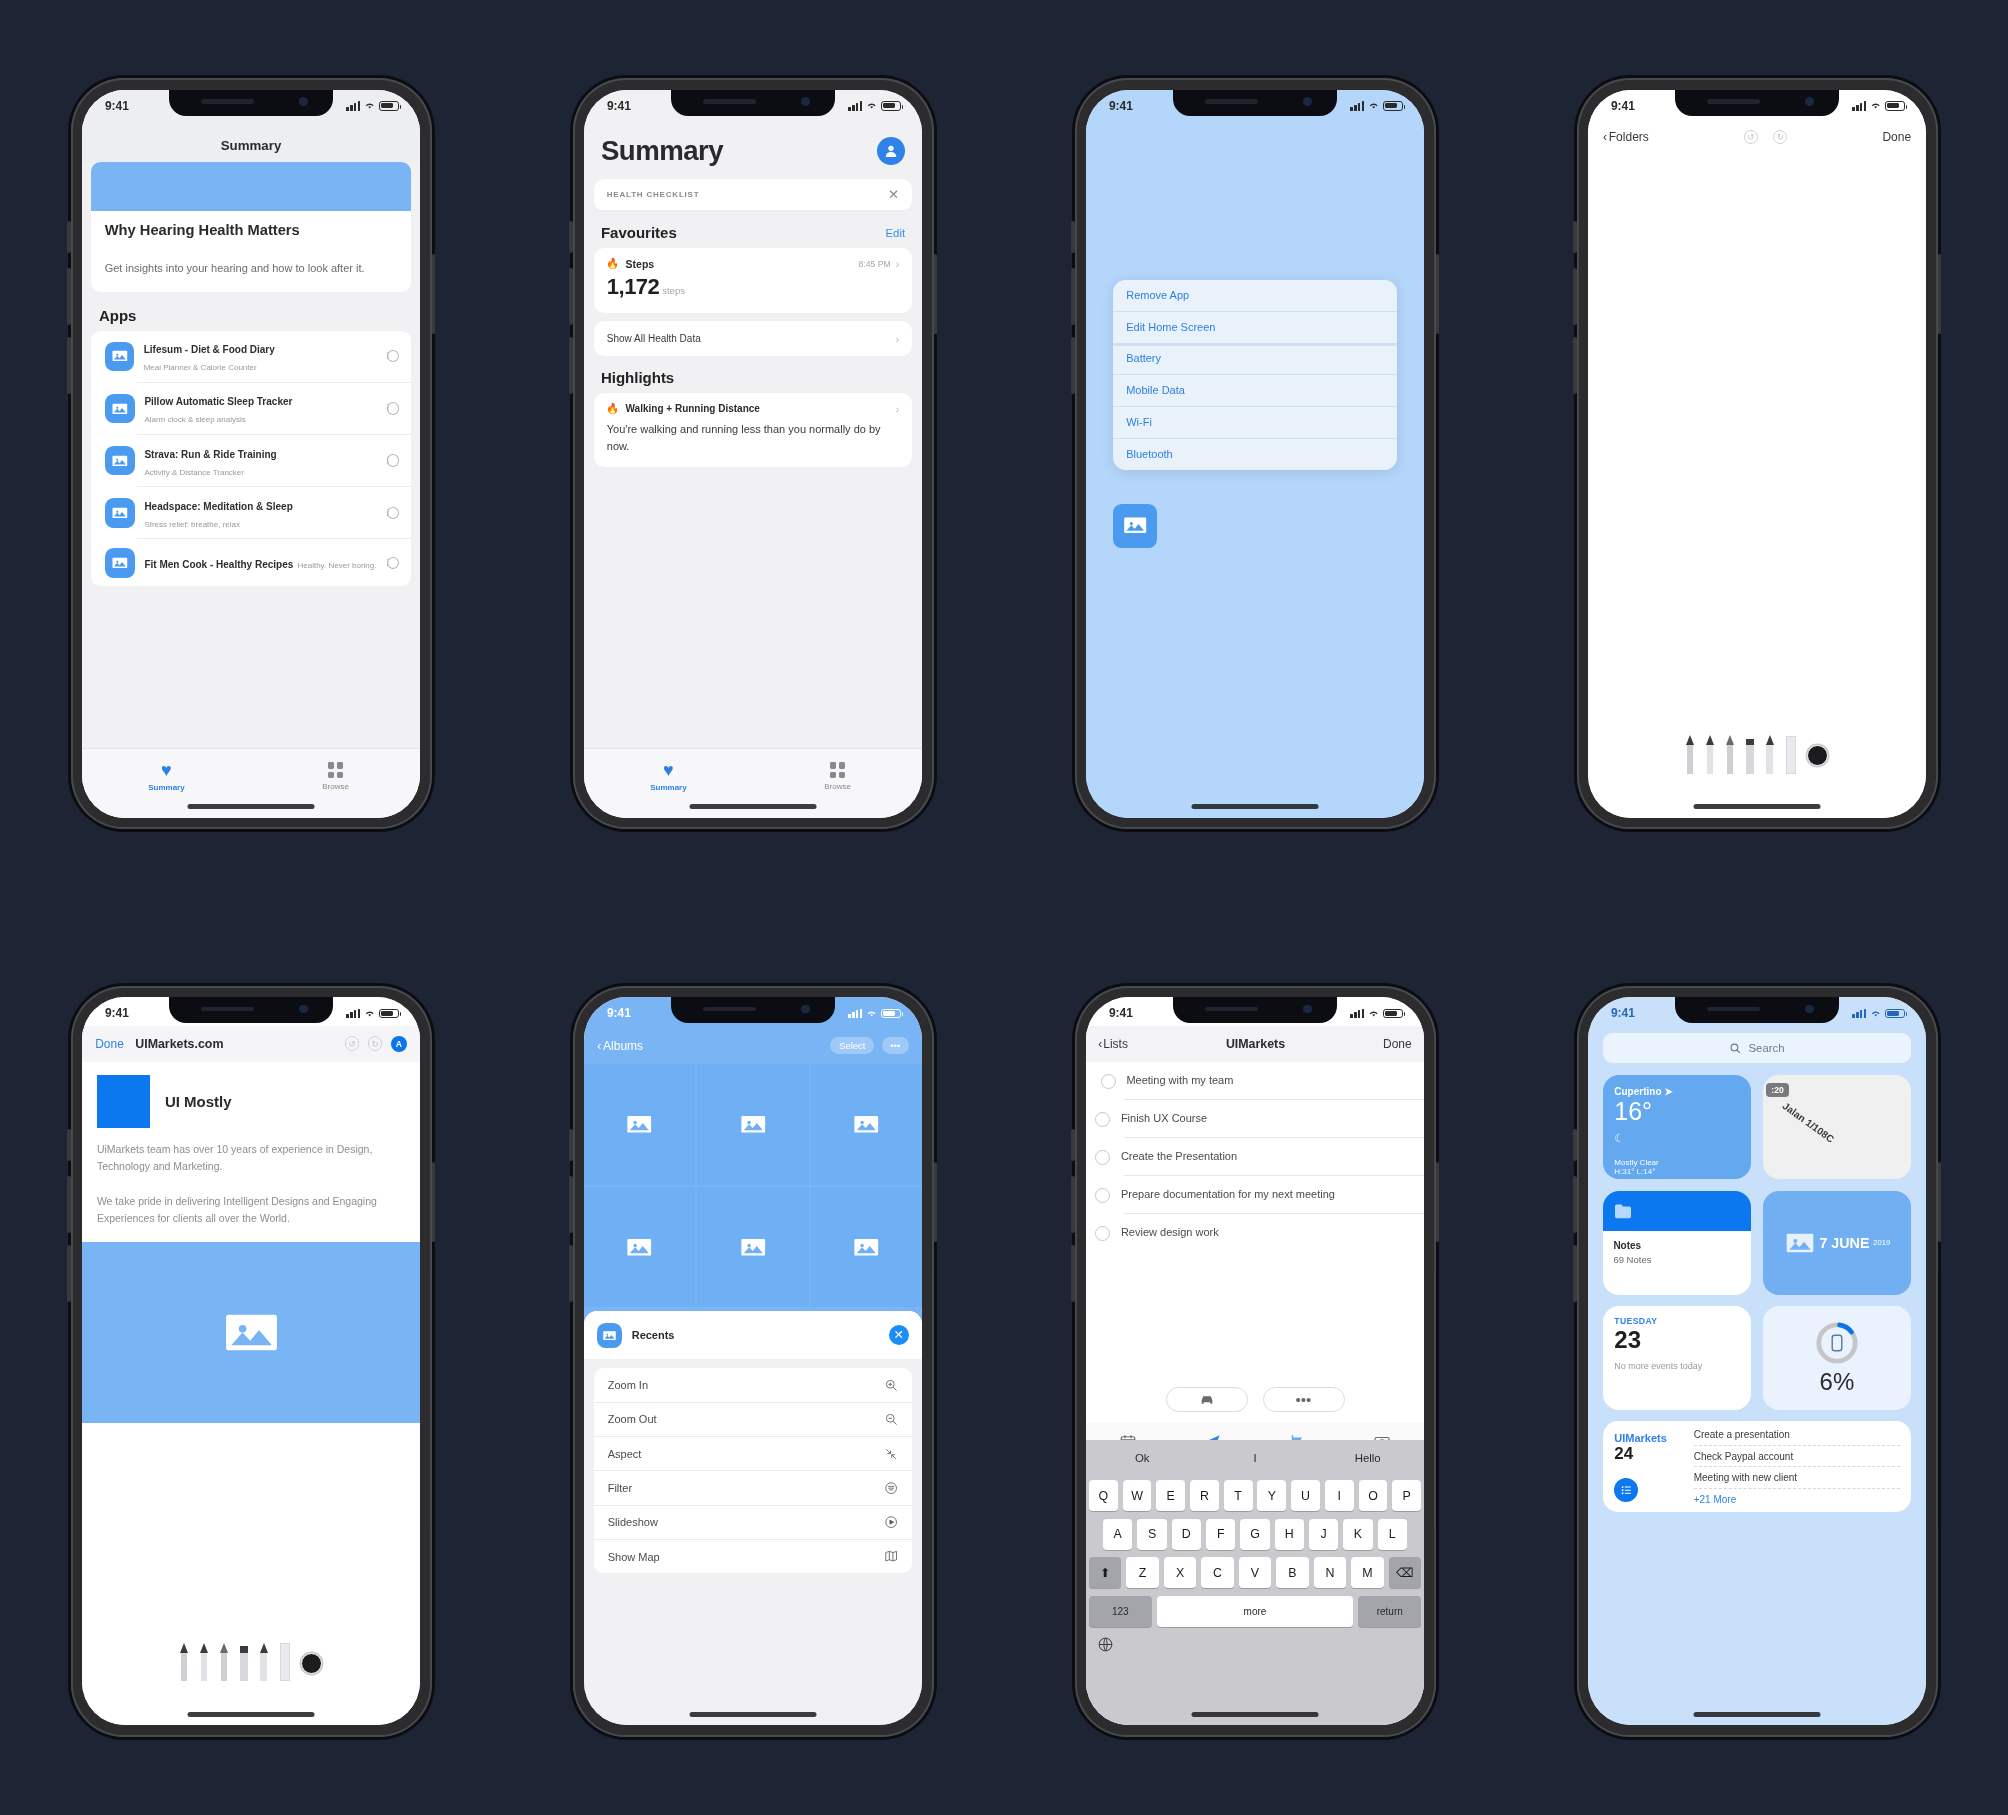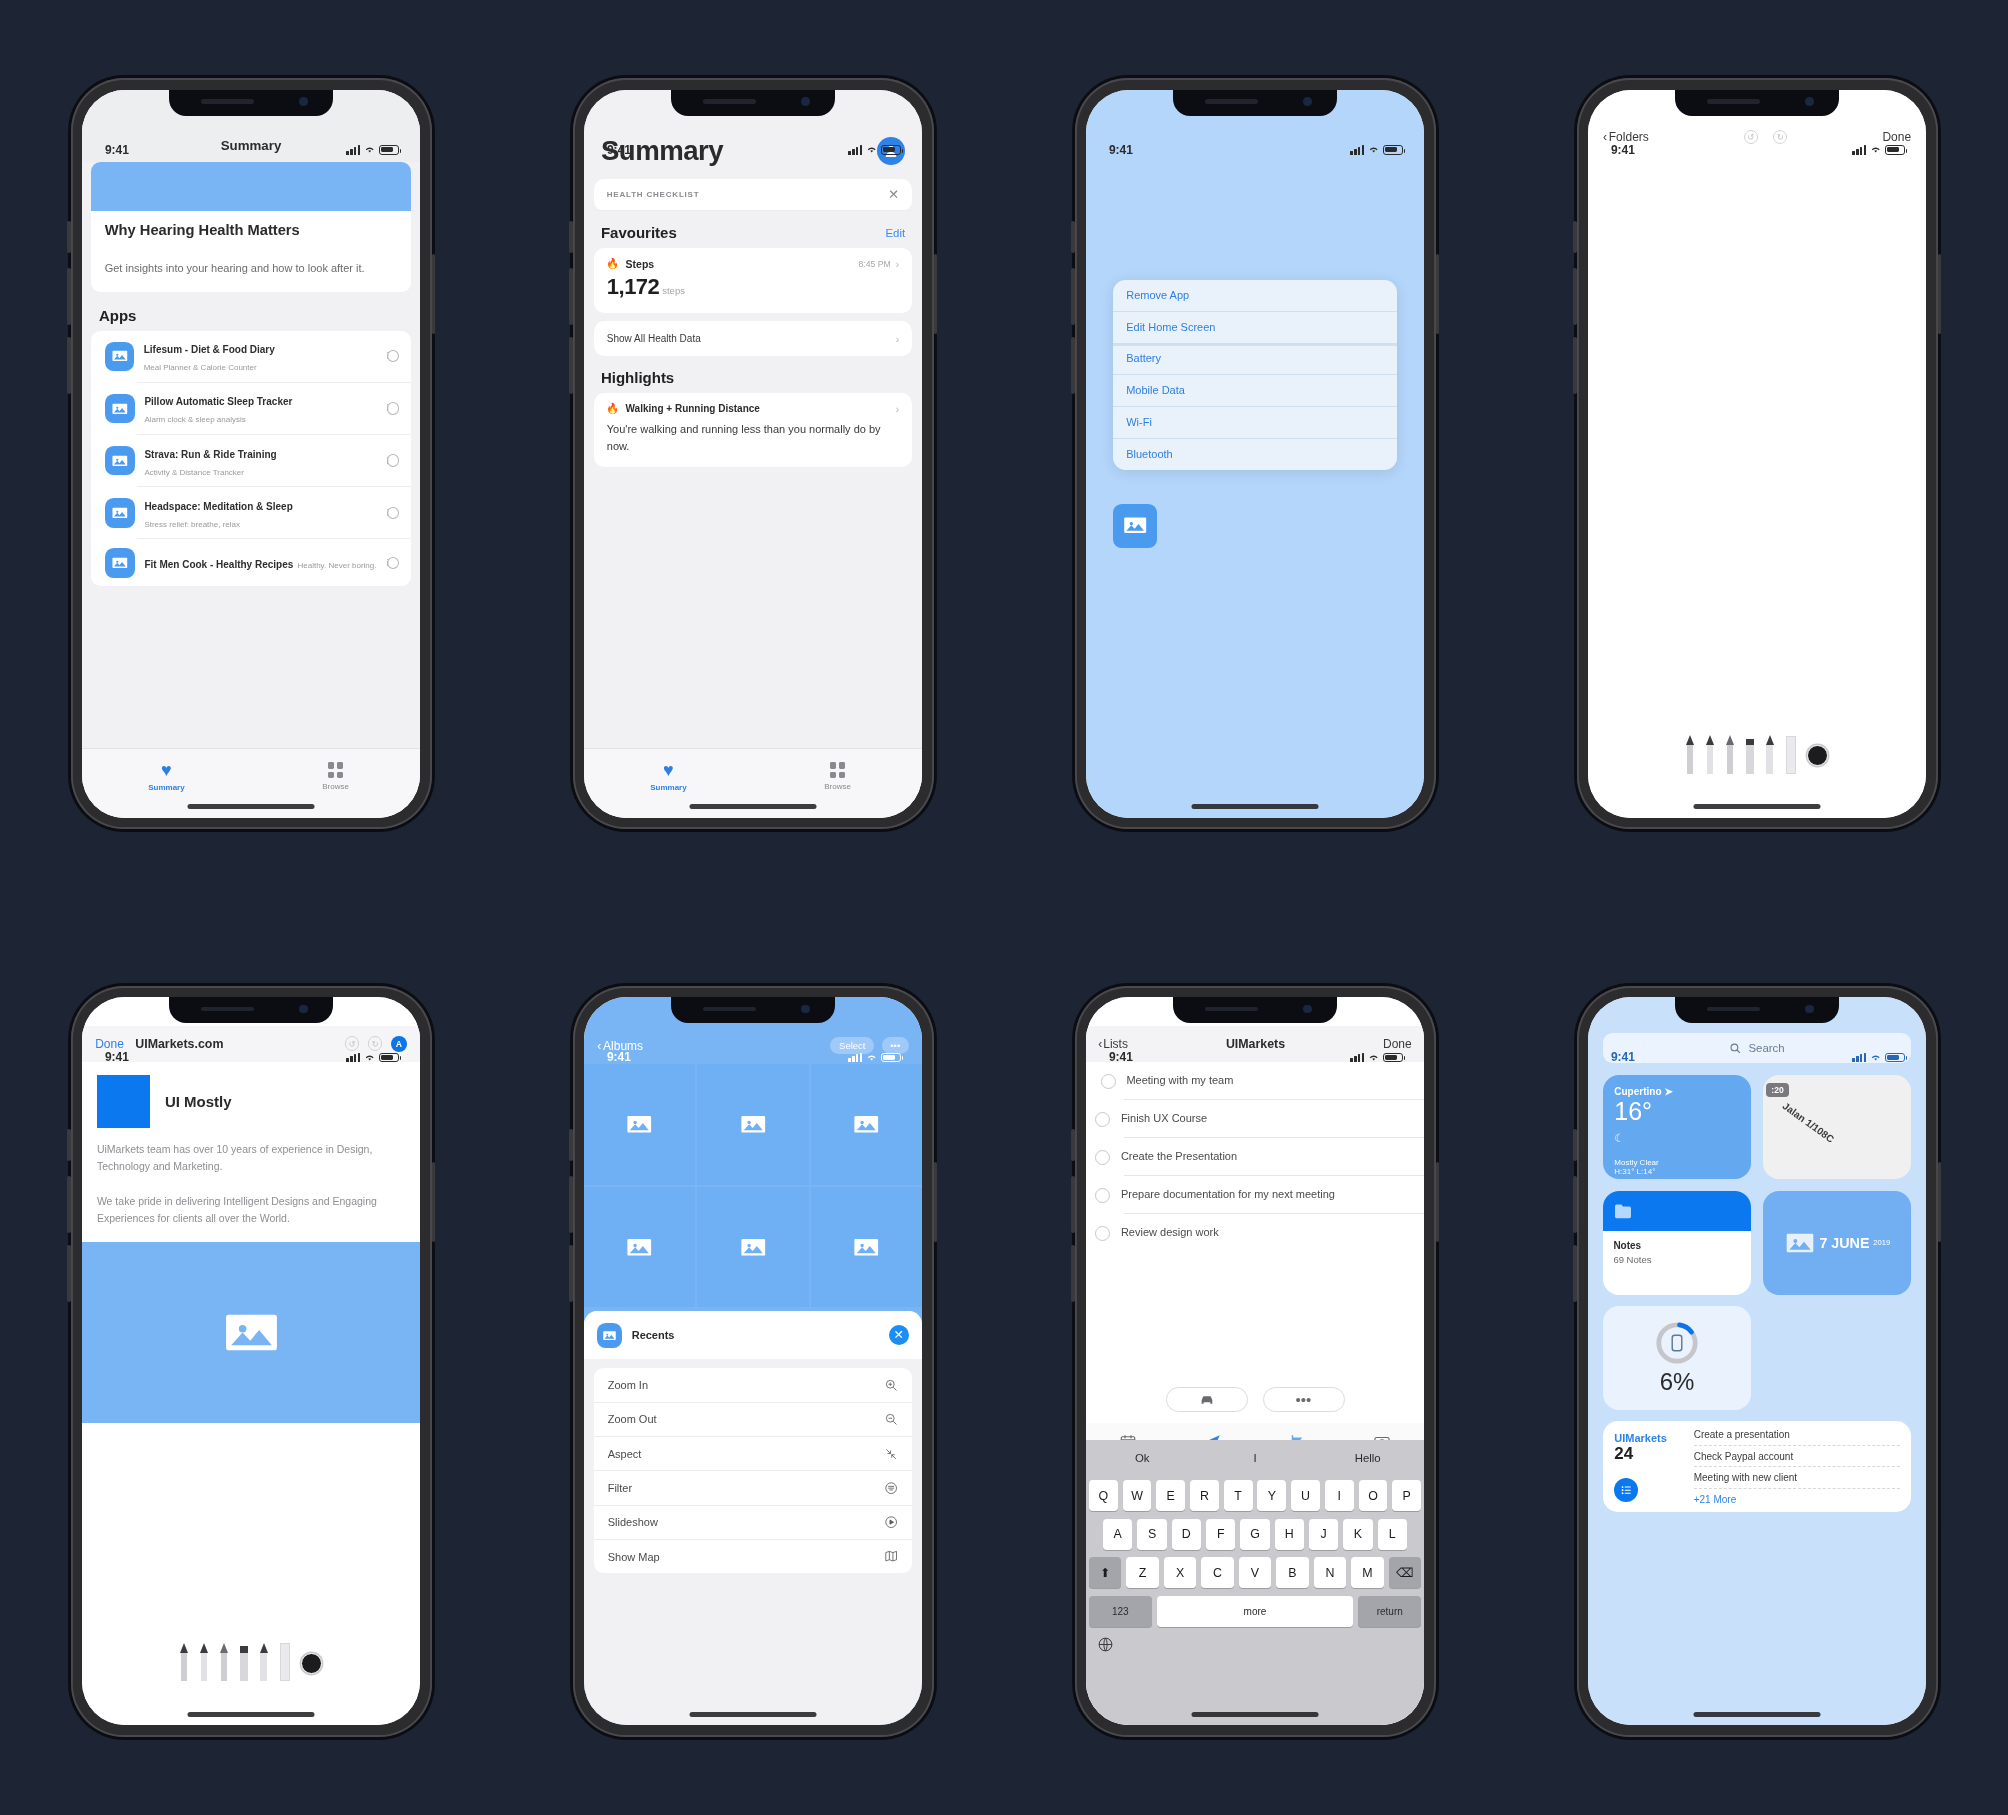--- a/index.html
+++ b/index.html
@@ -42,21 +42,21 @@
     position:absolute; top:0; left:50%; transform:translateX(-50%);
     width:164px; height:26px; background:#0b0d13;
     border-bottom-left-radius:17px; border-bottom-right-radius:17px; z-index:40;
   }
   .notch .spk { position:absolute; left:32px; top:9.5px; width:53px; height:4.8px; background:#20242e; border-radius:2.9px;}
   .notch .cam { position:absolute; right:25px; top:7.6px; width:8.6px; height:8.6px; border-radius:50%; background:#1a2740;}
 
   .statusbar{
     position:absolute; top:0; left:0; right:0; height:28.5px; z-index:30;
     display:flex; align-items:center; justify-content:space-between;
-    padding: 3.8px 21px 0 23px; font-size:12px; font-weight:600; color:#2b2b2b;margin-top:44px;
+    padding: 3.8px 21px 0 23px; font-size:12px; font-weight:600; color:#2b2b2b;
   }
   .sb-right{ display:flex; align-items:center; gap:3.8px;}
   .bars{ display:flex; align-items:flex-end; gap:1.4px; height:9.5px;}
   .bars i{ display:block; width:2.4px; background:currentColor; border-radius:0.5px;}
   .bars i:nth-child(1){height:3.8px} .bars i:nth-child(2){height:5.7px}
   .bars i:nth-child(3){height:7.6px} .bars i:nth-child(4){height:9.5px}
   .wifi{ width:11.4px;height:9.5px; position:relative;}
   .wifi svg{ display:block;}
   .batt{ width:20px;height:9.5px;border:1.1px solid currentColor;border-radius:2.9px;position:relative;}
   .batt::after{content:"";position:absolute;right:-3.3px;top:2.9px;width:1.9px;height:3.8px;background:currentColor;border-radius:0 1px 1px 0;}
@@ -1043,20 +1043,25 @@
                 <div class="s">69 Notes</div>
               </div>
             </div>
             <div class="w photo">
               <svg viewBox="0 0 24 24">
                   <path d="M21 5H3a1 1 0 00-1 1v12a1 1 0 001 1h18a1 1 0 001-1V6a1 1 0 00-1-1zM8.5 9a1.5 1.5 0 110 3 1.5 1.5 0 010-3zM4 17l4.5-5 3 3.2L15 11l5 6H4z"></path>
                 </svg>
               <span class="d">7 JUNE</span>
               <span class="y">2019</span>
             </div>
+            <div class="w cal">
+              <div class="dow">TUESDAY</div>
+              <div class="num">23</div>
+              <div class="ev">No more events today</div>
+            </div>
             <div class="w batt2">
               <svg width="46" height="46" viewBox="0 0 48 48">
                 <circle cx="24" cy="24" r="19" fill="none" stroke="#c5c5ca" stroke-width="5"></circle>
                 <path d="M24 5a19 19 0 0113.4 5.6" fill="none" stroke="#0a74e8" stroke-width="5" stroke-linecap="round" transform="rotate(8 24 24)"></path>
                 <rect x="19" y="16" width="10" height="16" rx="2.6" fill="none" stroke="#5a7a9e" stroke-width="1.5"></rect>
               </svg>
               <span class="pc">6%</span>
             </div>
             <div class="w rem">
               <div class="left">

